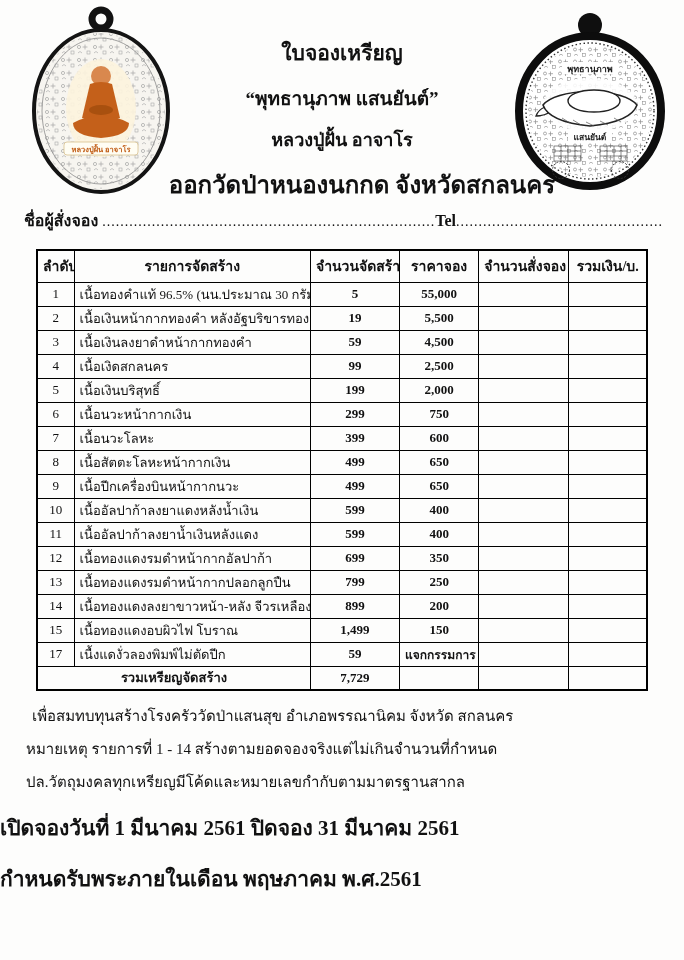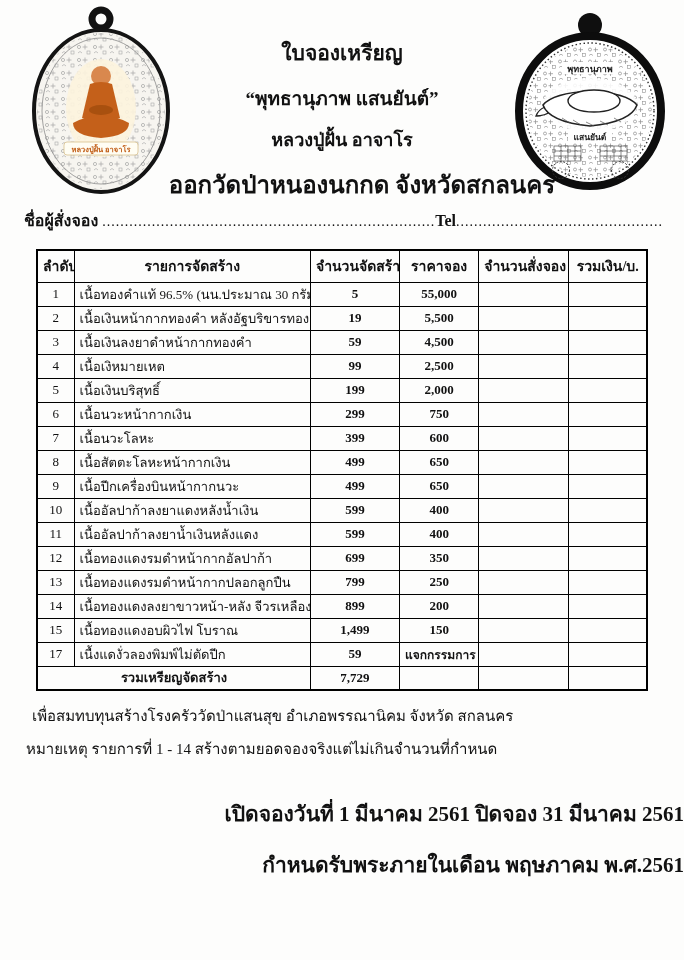--- a/index.html
+++ b/index.html
@@ -52,21 +52,21 @@
   td.total-qty { text-align: center; font-size: 13.5px; }
   
   .notes { margin: 13px 22px 0 26px; }
   .purpose-heading {
     font-size: 16px; font-weight: bold;
     text-decoration: underline; margin-bottom: 9px;
   }
   .note-line { font-size: 15px; margin-bottom: 9px; white-space: nowrap; overflow: hidden; }
   .note-line.indent { padding-left: 6px; }
   
-  .bottom { text-align: right; margin-top: 36px; }
+  .bottom { text-align: left; margin-top: 17px; }
   .bottom-line { font-size: 21px; font-weight: bold; margin-bottom: 18px; }
 </style>
 </head>
 <body>
 
 <div class="page">
 
   <div class="header">
 
     <div class="amulet amulet-front">
@@ -196,21 +196,21 @@
         <tr>
       <td class="c-no">3</td>
       <td class="c-item">เนื้อเงินลงยาดำหน้ากากทองคำ</td>
       <td class="c-qty">59</td>
       <td class="c-price">4,500</td>
       <td class="c-order"></td>
       <td class="c-total"></td>
     </tr>
         <tr>
       <td class="c-no">4</td>
-      <td class="c-item">เนื้อเงิหมายเหต</td>
+      <td class="c-item">เนื้อเงิดสกลนคร</td>
       <td class="c-qty">99</td>
       <td class="c-price">2,500</td>
       <td class="c-order"></td>
       <td class="c-total"></td>
     </tr>
         <tr>
       <td class="c-no">5</td>
       <td class="c-item">เนื้อเงินบริสุทธิ์</td>
       <td class="c-qty">199</td>
       <td class="c-price">2,000</td>
@@ -313,20 +313,21 @@
         <td></td>
         <td></td>
         <td></td>
       </tr>
     </tfoot>
   </table>
 
   <div class="notes">
     <div class="note-line indent">เพื่อสมทบทุนสร้างโรงครัววัดป่าแสนสุข อำเภอพรรณานิคม  จังหวัด สกลนคร</div>
     <div class="note-line">หมายเหตุ รายการที่  1 - 14 สร้างตามยอดจองจริงแต่ไม่เกินจำนวนที่กำหนด</div>
+    <div class="note-line">ปล.วัตถุมงคลทุกเหรียญมีโค้ดและหมายเลขกำกับตามมาตรฐานสากล</div>
   </div>
 
   <div class="bottom">
     <div class="bottom-line">เปิดจองวันที่  1 มีนาคม 2561  ปิดจอง 31 มีนาคม  2561</div>
     <div class="bottom-line">กำหนดรับพระภายในเดือน  พฤษภาคม พ.ศ.2561</div>
   </div>
 
 </div>
 
 </body></html>

